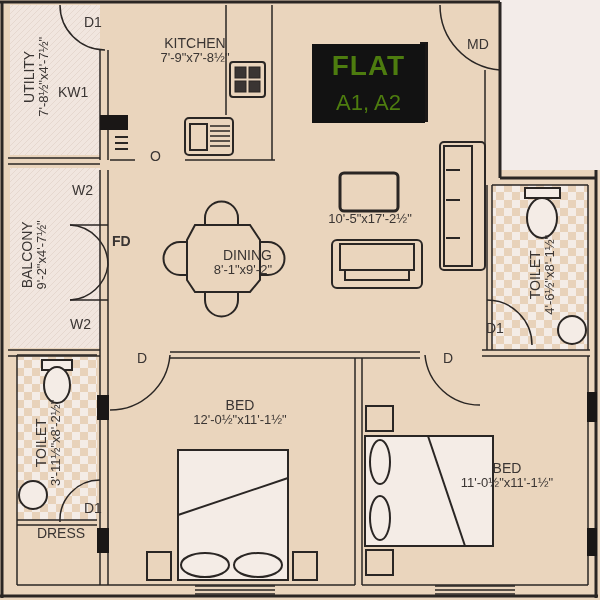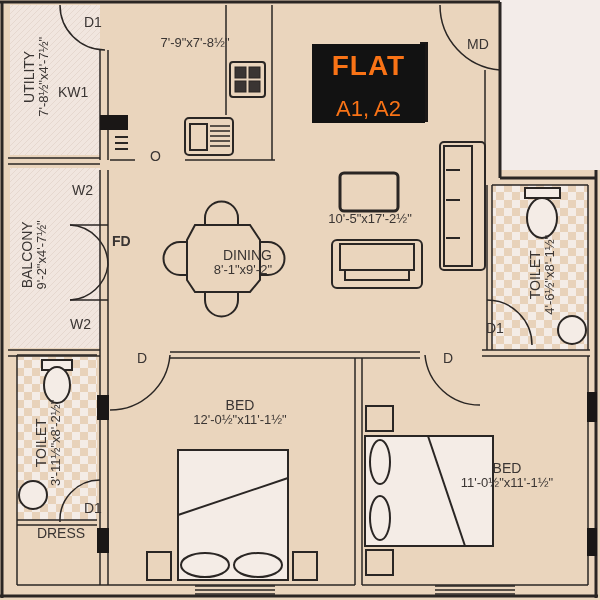--- a/index.html
+++ b/index.html
@@ -2,23 +2,23 @@
 <html><head>
   <meta charset="utf-8">
   <style>
     html, body { margin:0; padding:0; }
     body { width:600px; height:600px; background:#f3ece9; position:relative; overflow:hidden; font-family:"Liberation Sans", sans-serif; color:#3a3533; }
     .plan { position:absolute; left:0; top:0; width:600px; height:600px; }
     .lbl { position:absolute; text-align:center; line-height:1.1; white-space:nowrap; }
     .room-name { font-size:14px; color:#3a3533; }
     .room-dim { font-size:13px; color:#3a3533; }
     .door-lbl { position:absolute; font-size:14px; color:#3a3533; }
-    .flat-badge { position:absolute; left:312px; top:44px; width:113px; height:79px; background:#121212; color:#f97316; text-align:center; }
+    .flat-badge { position:absolute; left:312px; top:44px; width:113px; height:79px; background:#121212; color:#4d7c0f; text-align:center; }
     .flat-badge .t1 { font-size:28px; font-weight:bold; margin-top:6px; letter-spacing:1px; }
-    .flat-badge .t2 { font-size:22px; margin-top:14px; }
+    .flat-badge .t2 { font-size:22px; margin-top:8px; }
     .vert { transform:rotate(-90deg); transform-origin:center center; }
   </style>
 </head>
 <body>
 
 <svg class="plan" viewBox="0 0 600 600" xmlns="http://www.w3.org/2000/svg">
   <defs>
     <pattern id="tiles" width="16" height="16" patternUnits="userSpaceOnUse">
       <rect width="16" height="16" fill="#f4ece6"></rect>
       <rect width="8" height="8" fill="#e8d2ba"></rect>
@@ -209,20 +209,21 @@
     <rect x="366" y="550" width="27" height="25" fill="#ead5bd"></rect>
   </g>
 </svg>
 
 <div class="flat-badge">
   <div class="t1">FLAT</div>
   <div class="t2">A1, A2</div>
 </div>
 
 <div class="lbl" style="left:135px; top:36px; width:120px;">
+  <div class="room-name">KITCHEN</div>
   <div class="room-dim">7'-9"x7'-8½"</div>
 </div>
 
 <div class="lbl vert" style="left:-18px; top:62px; width:110px;">
   <div class="room-name">UTILITY</div>
   <div class="room-dim">7'-8½"x4'-7½"</div>
 </div>
 
 <div class="lbl vert" style="left:-20px; top:240px; width:110px;">
   <div class="room-name">BALCONY</div>

